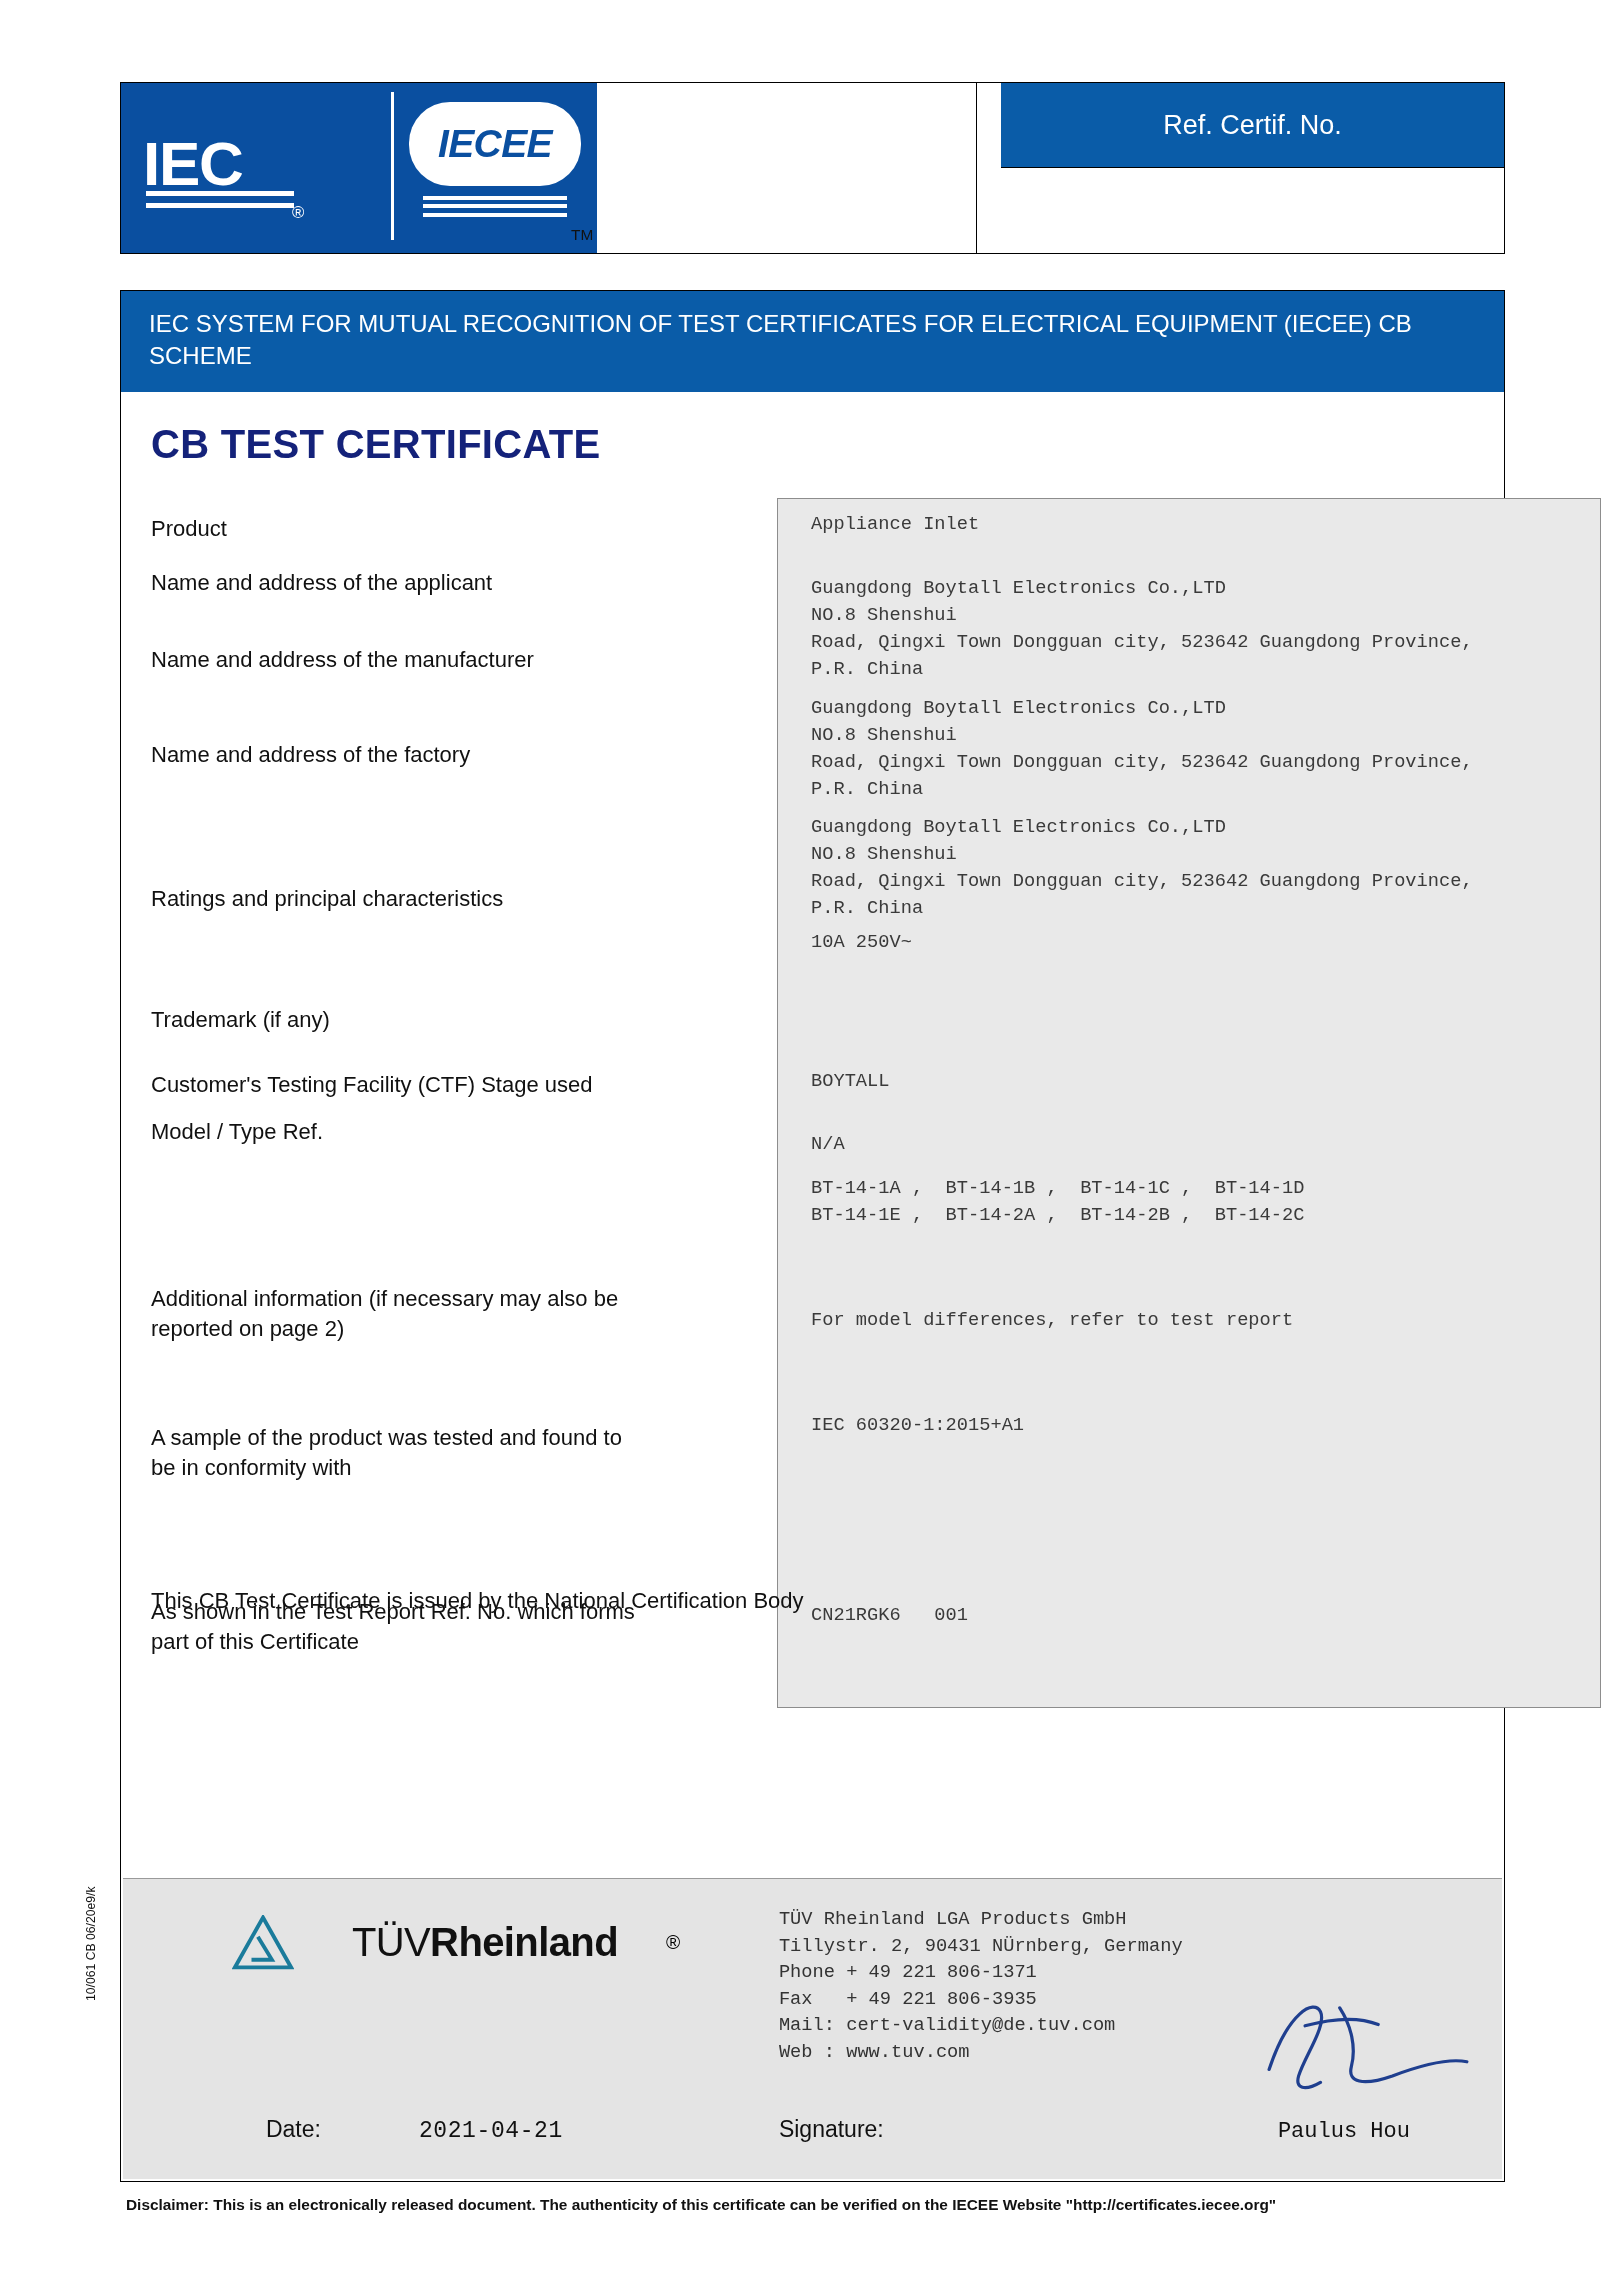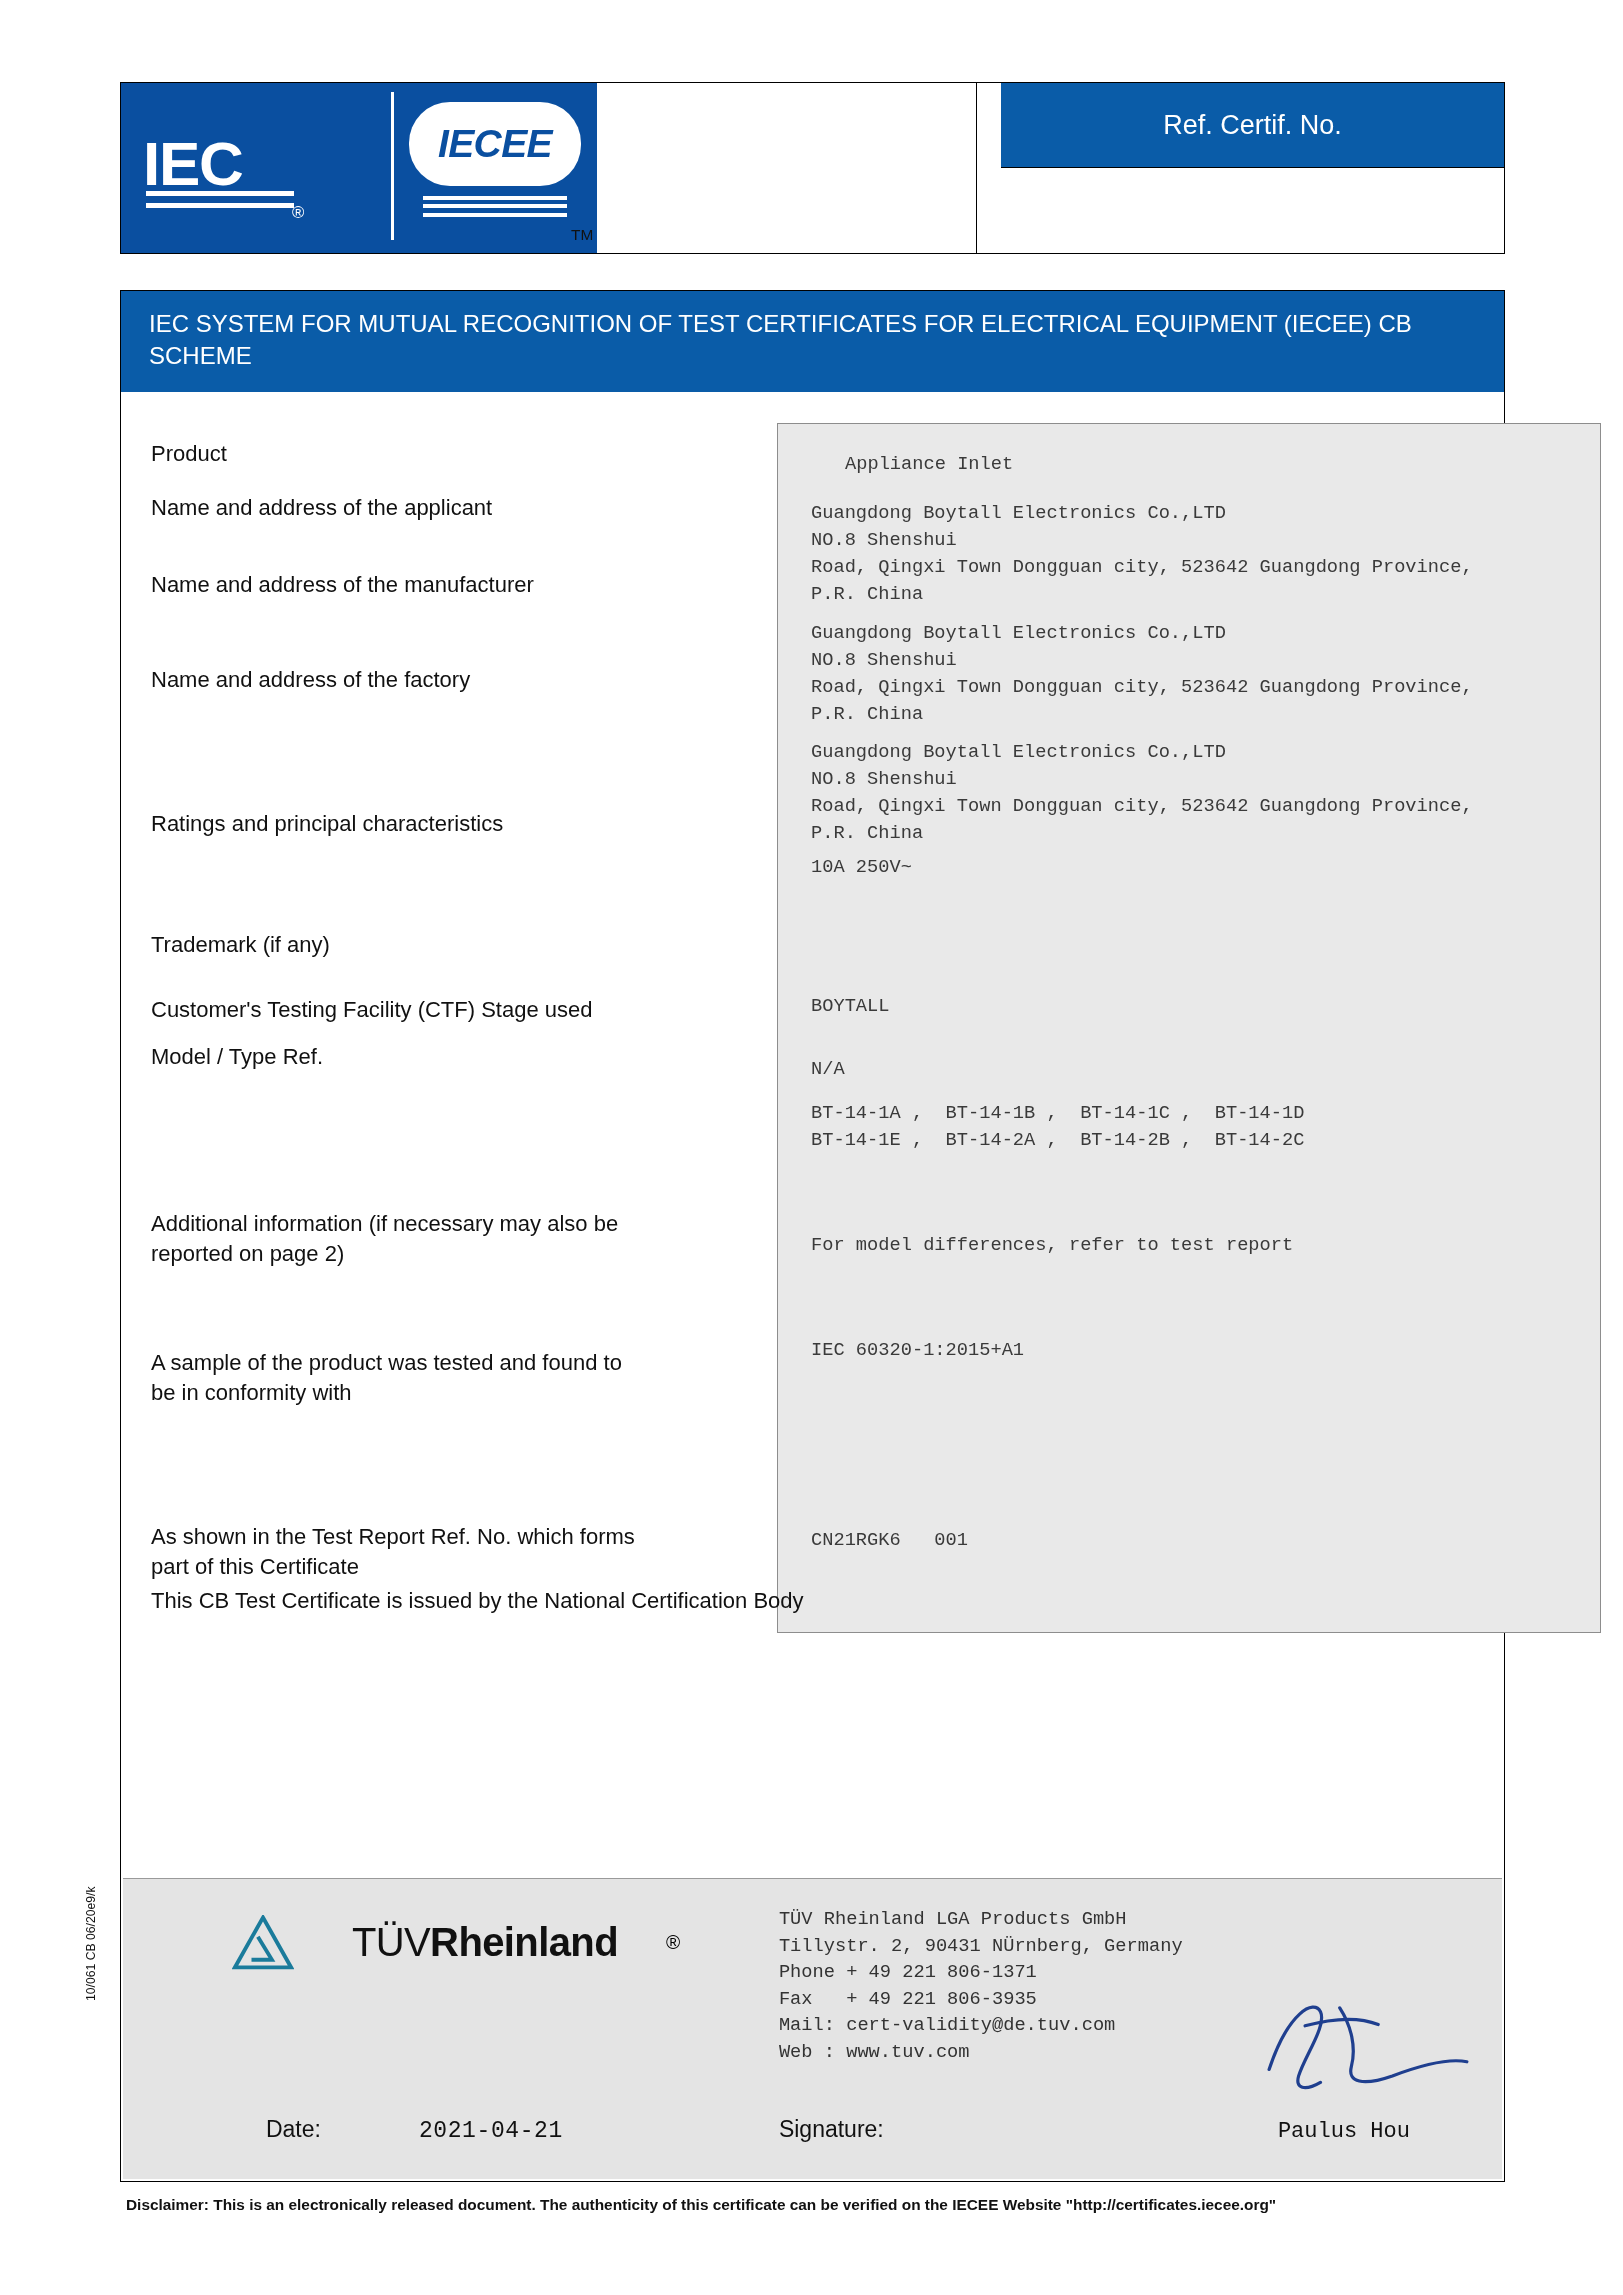--- a/index.html
+++ b/index.html
@@ -367,39 +367,40 @@
 
     <div class="ref-cell">
       <div class="ref-title">Ref. Certif. No.</div>
     </div>
   </div>
 
   <div class="body-frame">
 
     <div class="banner">IEC SYSTEM FOR MUTUAL RECOGNITION OF TEST CERTIFICATES FOR ELECTRICAL EQUIPMENT (IECEE) CB SCHEME</div>
 
+    <div class="cb-title">CB TEST CERTIFICATE</div>
 
     <div class="fields">
 
       <div class="labels">
         <div class="label" style="top:23px;">Product</div>
         <div class="label" style="top:77px;">Name and address of the applicant</div>
         <div class="label" style="top:154px;">Name and address of the manufacturer</div>
         <div class="label" style="top:249px;">Name and address of the factory</div>
         <div class="label" style="top:393px;">Ratings and principal characteristics</div>
         <div class="label" style="top:514px;">Trademark (if any)</div>
         <div class="label" style="top:579px;width:566px;">Customer's Testing Facility (CTF) Stage used</div>
         <div class="label" style="top:626px;">Model / Type Ref.</div>
         <div class="label" style="top:793px;width:476px;">Additional information (if necessary may also be reported on page 2)</div>
         <div class="label" style="top:932px;width:489px;">A sample of the product was tested and found to be in conformity with</div>
         <div class="label" style="top:1106px;width:489px;">As shown in the Test Report Ref. No. which forms part of this Certificate</div>
       </div>
 
       <div class="valuebox">
-        <div class="value" style="top:27px;margin-left:34px;">Appliance Inlet</div>
+        <div class="value" style="top:12px;">Appliance Inlet</div>
         <div class="value" style="top:76px;">Guangdong Boytall Electronics Co.,LTD
 NO.8 Shenshui
 Road, Qingxi Town Dongguan city, 523642 Guangdong Province,
 P.R. China</div>
         <div class="value" style="top:196px;">Guangdong Boytall Electronics Co.,LTD
 NO.8 Shenshui
 Road, Qingxi Town Dongguan city, 523642 Guangdong Province,
 P.R. China</div>
         <div class="value" style="top:315px;">Guangdong Boytall Electronics Co.,LTD
 NO.8 Shenshui

